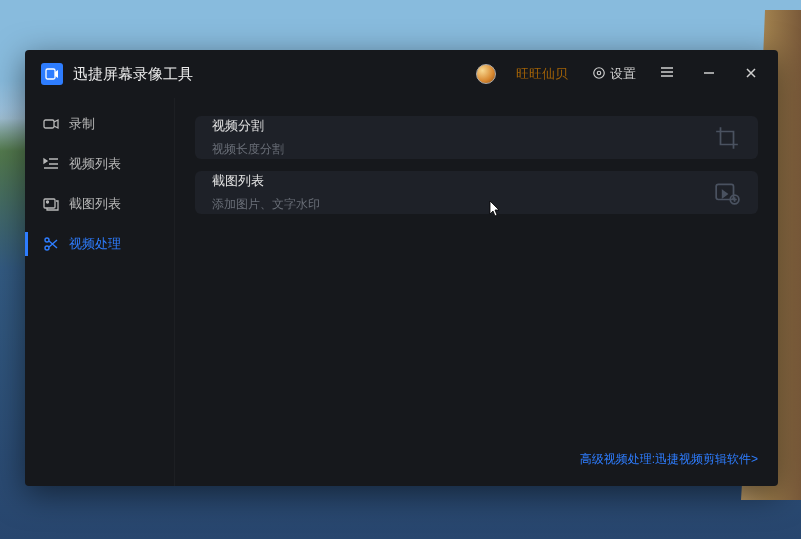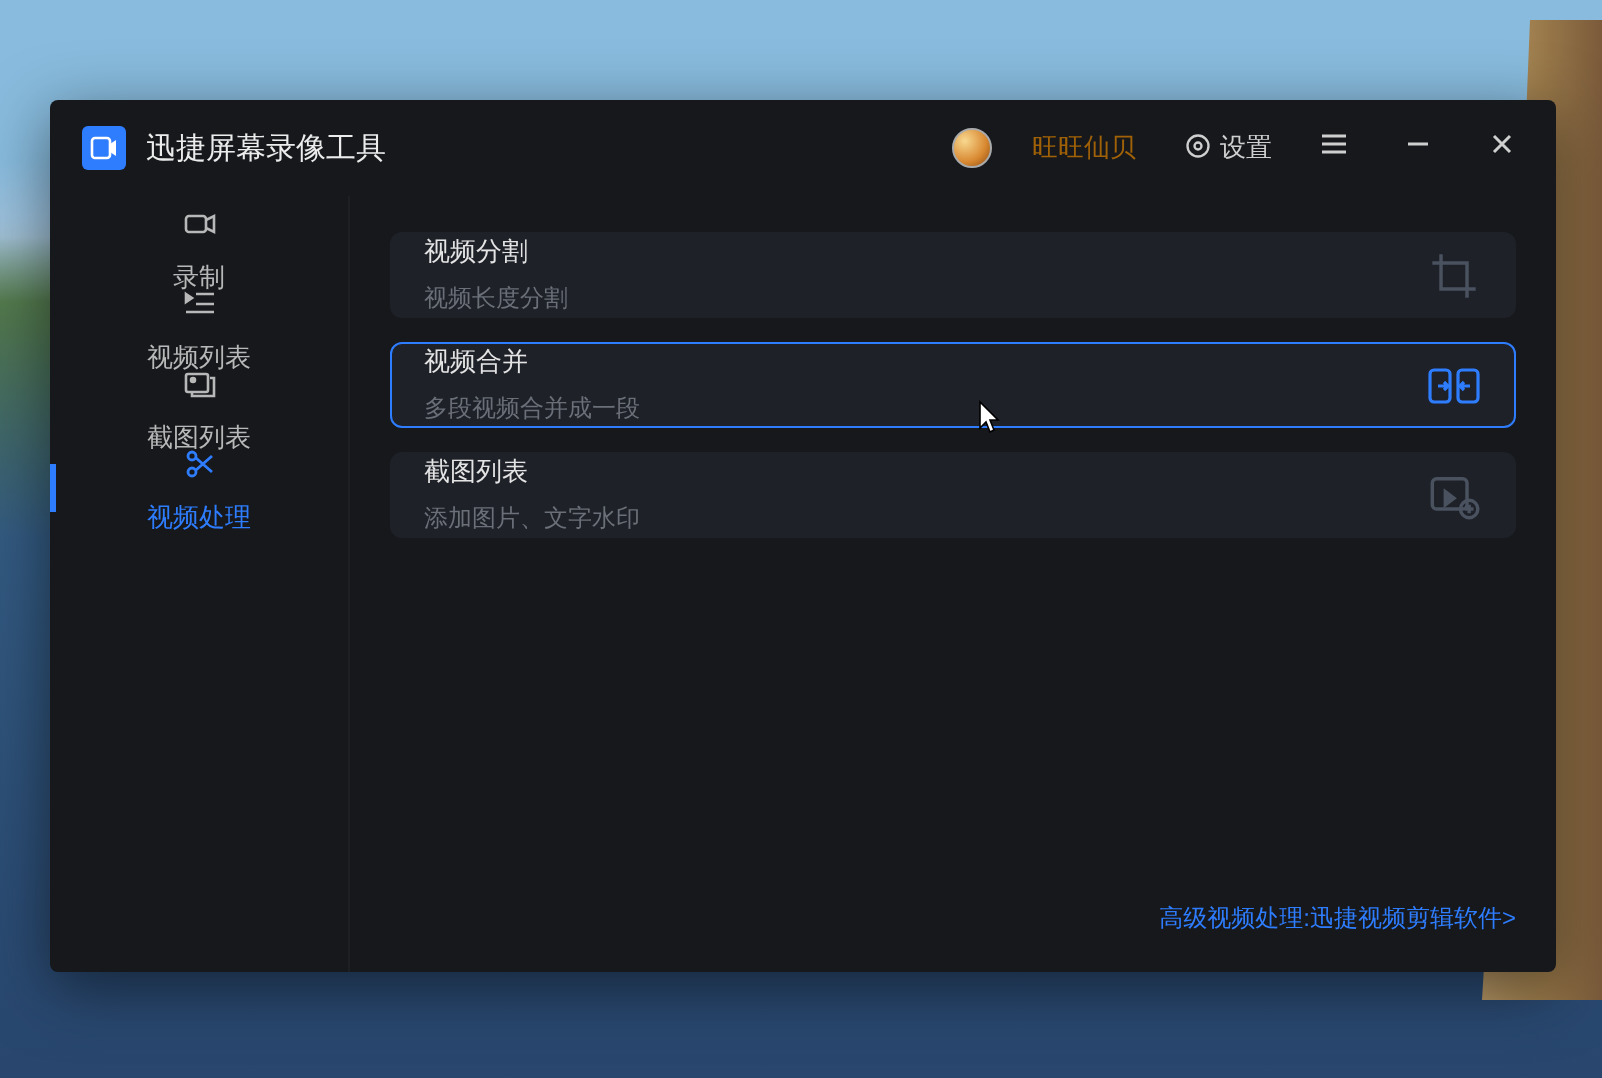--- a/index.html
+++ b/index.html
@@ -109,21 +109,20 @@
     .sidebar-item {
       height: 40px;
       display: flex;
       align-items: center;
       gap: 10px;
       padding: 0 18px;
       color: #b8b8b8;
       font-size: 13px;
       cursor: pointer;
       position: relative;
-      flex-direction: column;
     }
     .sidebar-item.active {
       color: #2e7dff;
     }
     .sidebar-item.active::before {
       content: "";
       position: absolute;
       left: 0;
       top: 8px;
       bottom: 8px;
@@ -308,34 +307,20 @@
             <div class="card-title">视频分割</div>
             <div class="card-sub">视频长度分割</div>
           </div>
           <div class="card-icon">
             <svg width="26" height="26" viewBox="0 0 24 24" fill="none" stroke="currentColor" stroke-width="1.6">
                 <path d="M6 2 V18 H22 M2 6 H18 V22"></path>
               </svg>
           </div>
         </div>
 
-        <div class="card active">
-          <div class="card-text">
-            <div class="card-title">视频合并</div>
-            <div class="card-sub">多段视频合并成一段</div>
-          </div>
-          <div class="card-icon">
-            <svg width="28" height="28" viewBox="0 0 28 28" fill="none" stroke="currentColor" stroke-width="1.6">
-                <rect x="2" y="6" width="10" height="16" rx="2"></rect>
-                <rect x="16" y="6" width="10" height="16" rx="2"></rect>
-                <path d="M6 14 L11 14 M9 12 L11 14 L9 16"></path>
-                <path d="M22 14 L17 14 M19 12 L17 14 L19 16"></path>
-              </svg>
-          </div>
-        </div>
 
         <div class="card">
           <div class="card-text">
             <div class="card-title">截图列表</div>
             <div class="card-sub">添加图片、文字水印</div>
           </div>
           <div class="card-icon">
             <svg width="26" height="26" viewBox="0 0 24 24" fill="none" stroke="currentColor" stroke-width="1.6">
                 <rect x="2" y="4" width="16" height="14" rx="2"></rect>
                 <path d="M8 10 L12 13 L8 16 Z" fill="currentColor"></path>

